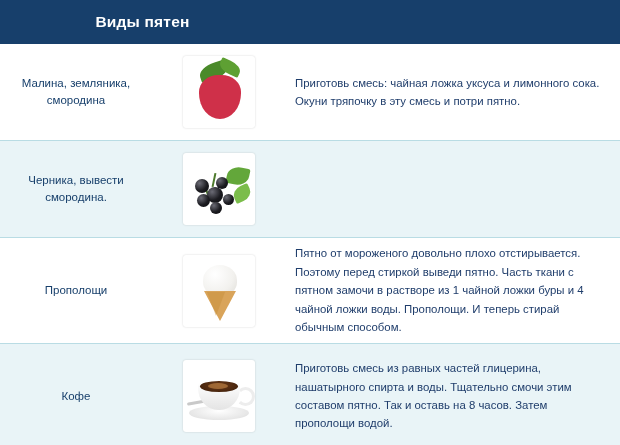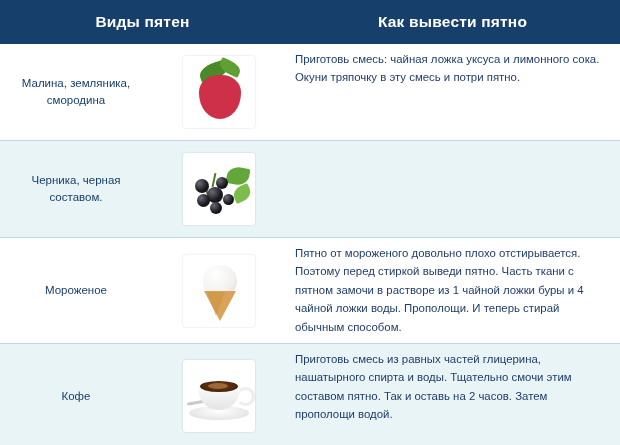--- a/index.html
+++ b/index.html
@@ -75,20 +75,21 @@
     border-radius: 3px;
     box-shadow: 0 0 2px rgba(0,0,0,0.18);
     position: relative;
     overflow: hidden;
   }
   .cell-text {
     width: 335px;
     box-sizing: border-box;
     padding: 6px 20px 6px 10px;
     display: flex;
+    align-items: center;
     color: #1f3d6b;
     font-size: 11.4px;
     line-height: 1.62;
   }
   .cell-text p {
     margin: 0;
   }
   .row-raspberry { height: 96px; }
   .row-blackcurrant { height: 96px; }
   .row-icecream { height: 105px; }
@@ -225,57 +226,56 @@
     transform: rotate(-10deg);
   }
 </style>
 </head>
 <body>
 
 <div class="sheet">
 
   <div class="header">
     <div class="hcell hcell-type">Виды пятен</div>
-    <div class="hcell hcell-how">Как вывести пятно</div>
   </div>
 
   <div class="row row-raspberry">
     <div class="cell-name">Малина, земляника, смородина</div>
     <div class="cell-img">
       <div class="thumb">
         <span class="rasp-leaf"></span>
         <span class="rasp-leaf l2"></span>
         <span class="rasp-body"></span>
       </div>
     </div>
     <div class="cell-text">
       <p>Приготовь смесь: чайная ложка уксуса и лимонного сока. Окуни тряпочку в эту смесь и потри пятно.</p>
     </div>
   </div>
 
   <div class="row alt row-blackcurrant">
-    <div class="cell-name">Черника, черная составом.</div>
+    <div class="cell-name">Черника, вывести смородина.</div>
     <div class="cell-img">
       <div class="thumb">
         <span class="bc-leaf"></span>
         <span class="bc-leaf l2"></span>
         <span class="bc-stem" style="left:30px;top:20px;width:2px;height:14px;transform:rotate(12deg);"></span>
         <span class="bc-stem" style="left:22px;top:30px;width:2px;height:12px;transform:rotate(-18deg);"></span>
         <span class="bc-berry" style="left:12px;top:26px;width:14px;height:14px;"></span>
         <span class="bc-berry" style="left:24px;top:34px;width:16px;height:16px;"></span>
         <span class="bc-berry" style="left:14px;top:41px;width:13px;height:13px;"></span>
         <span class="bc-berry" style="left:33px;top:24px;width:12px;height:12px;"></span>
         <span class="bc-berry" style="left:27px;top:49px;width:12px;height:12px;"></span>
         <span class="bc-berry" style="left:40px;top:41px;width:11px;height:11px;"></span>
       </div>
     </div>
   </div>
 
   <div class="row row-icecream">
-    <div class="cell-name">Мороженое</div>
+    <div class="cell-name">Прополощи</div>
     <div class="cell-img">
       <div class="thumb">
         <span class="ic-scoop"></span>
         <span class="ic-cone"></span>
         <span class="ic-cone-shade"></span>
       </div>
     </div>
     <div class="cell-text">
       <p>Пятно от мороженого довольно плохо отстирывается. Поэтому перед стиркой выведи пятно. Часть ткани с пятном замочи в растворе из 1 чайной ложки буры и 4 чайной ложки воды. Прополощи. И теперь стирай обычным способом.</p>
     </div>
@@ -287,17 +287,17 @@
       <div class="thumb">
         <span class="cf-spoon"></span>
         <span class="cf-saucer"></span>
         <span class="cf-handle"></span>
         <span class="cf-cup"></span>
         <span class="cf-coffee"></span>
         <span class="cf-crema"></span>
       </div>
     </div>
     <div class="cell-text">
-      <p>Приготовь смесь из равных частей глицерина, нашатырного спирта и воды. Тщательно смочи этим составом пятно. Так и оставь на 2 часов. Затем прополощи водой.</p>
+      <p>Приготовь смесь из равных частей глицерина, нашатырного спирта и воды. Тщательно смочи этим составом пятно. Так и оставь на 8 часов. Затем прополощи водой.</p>
     </div>
   </div>
 
 </div>
 
 </body></html>

